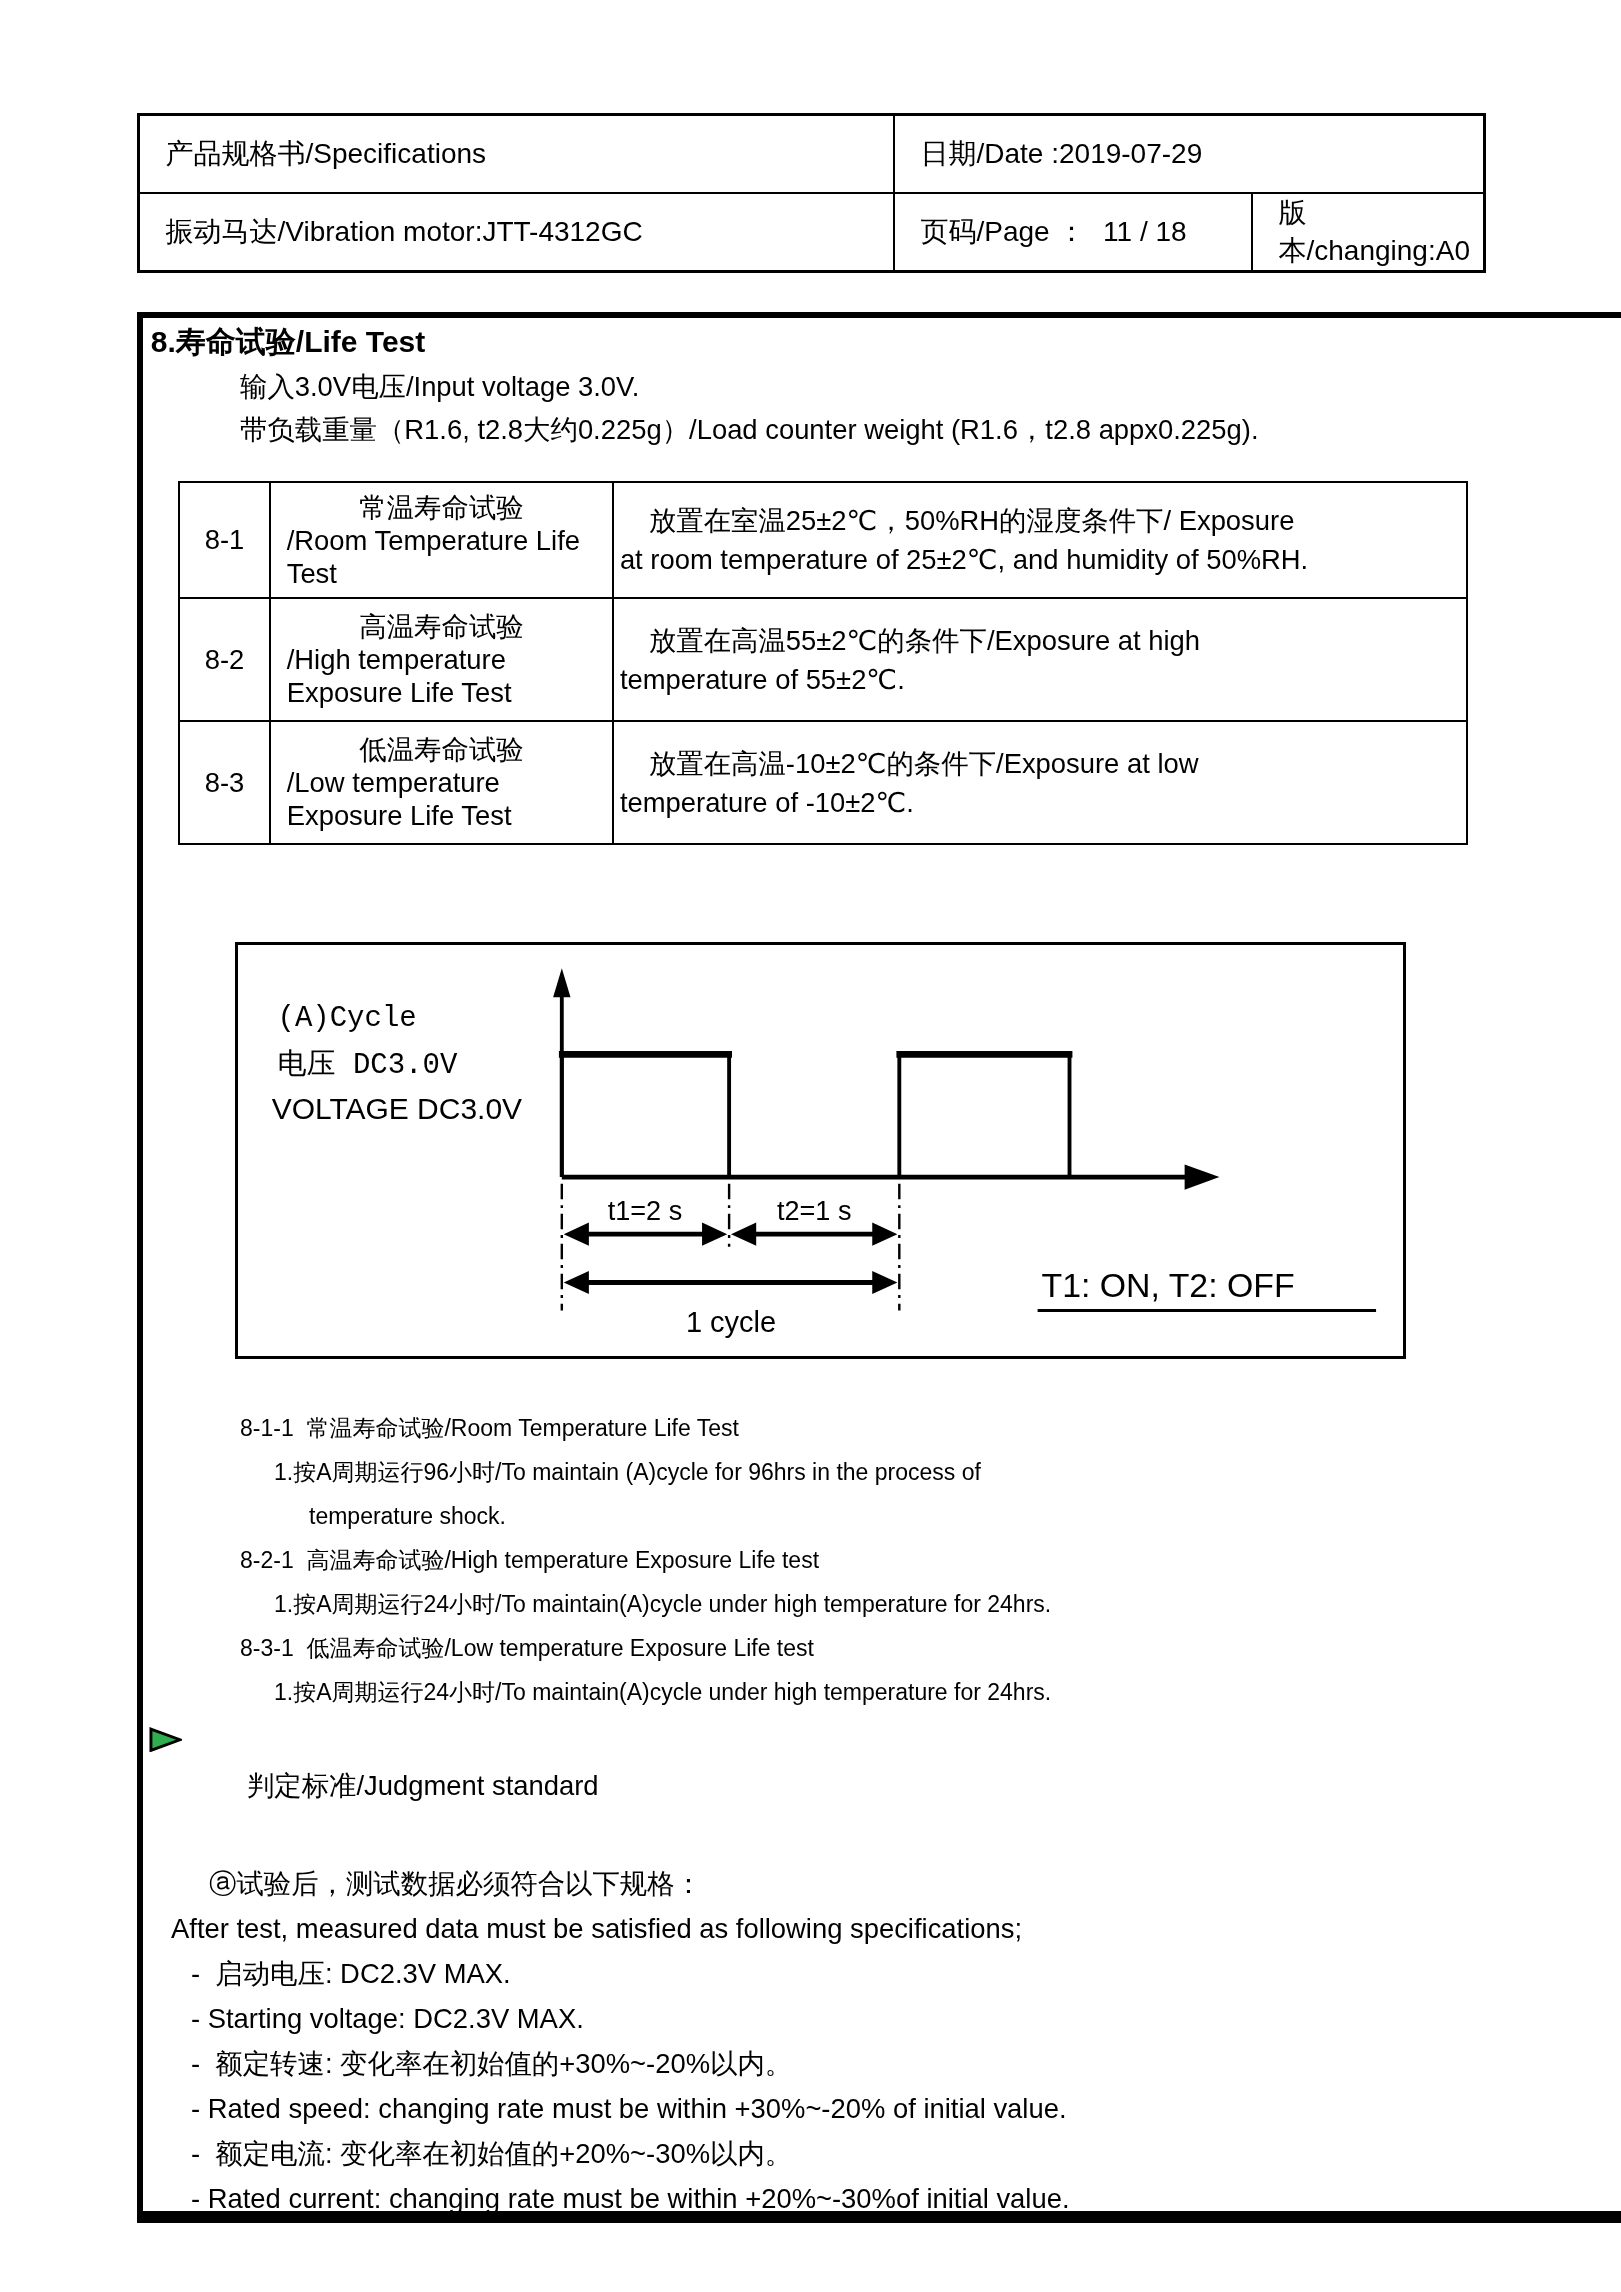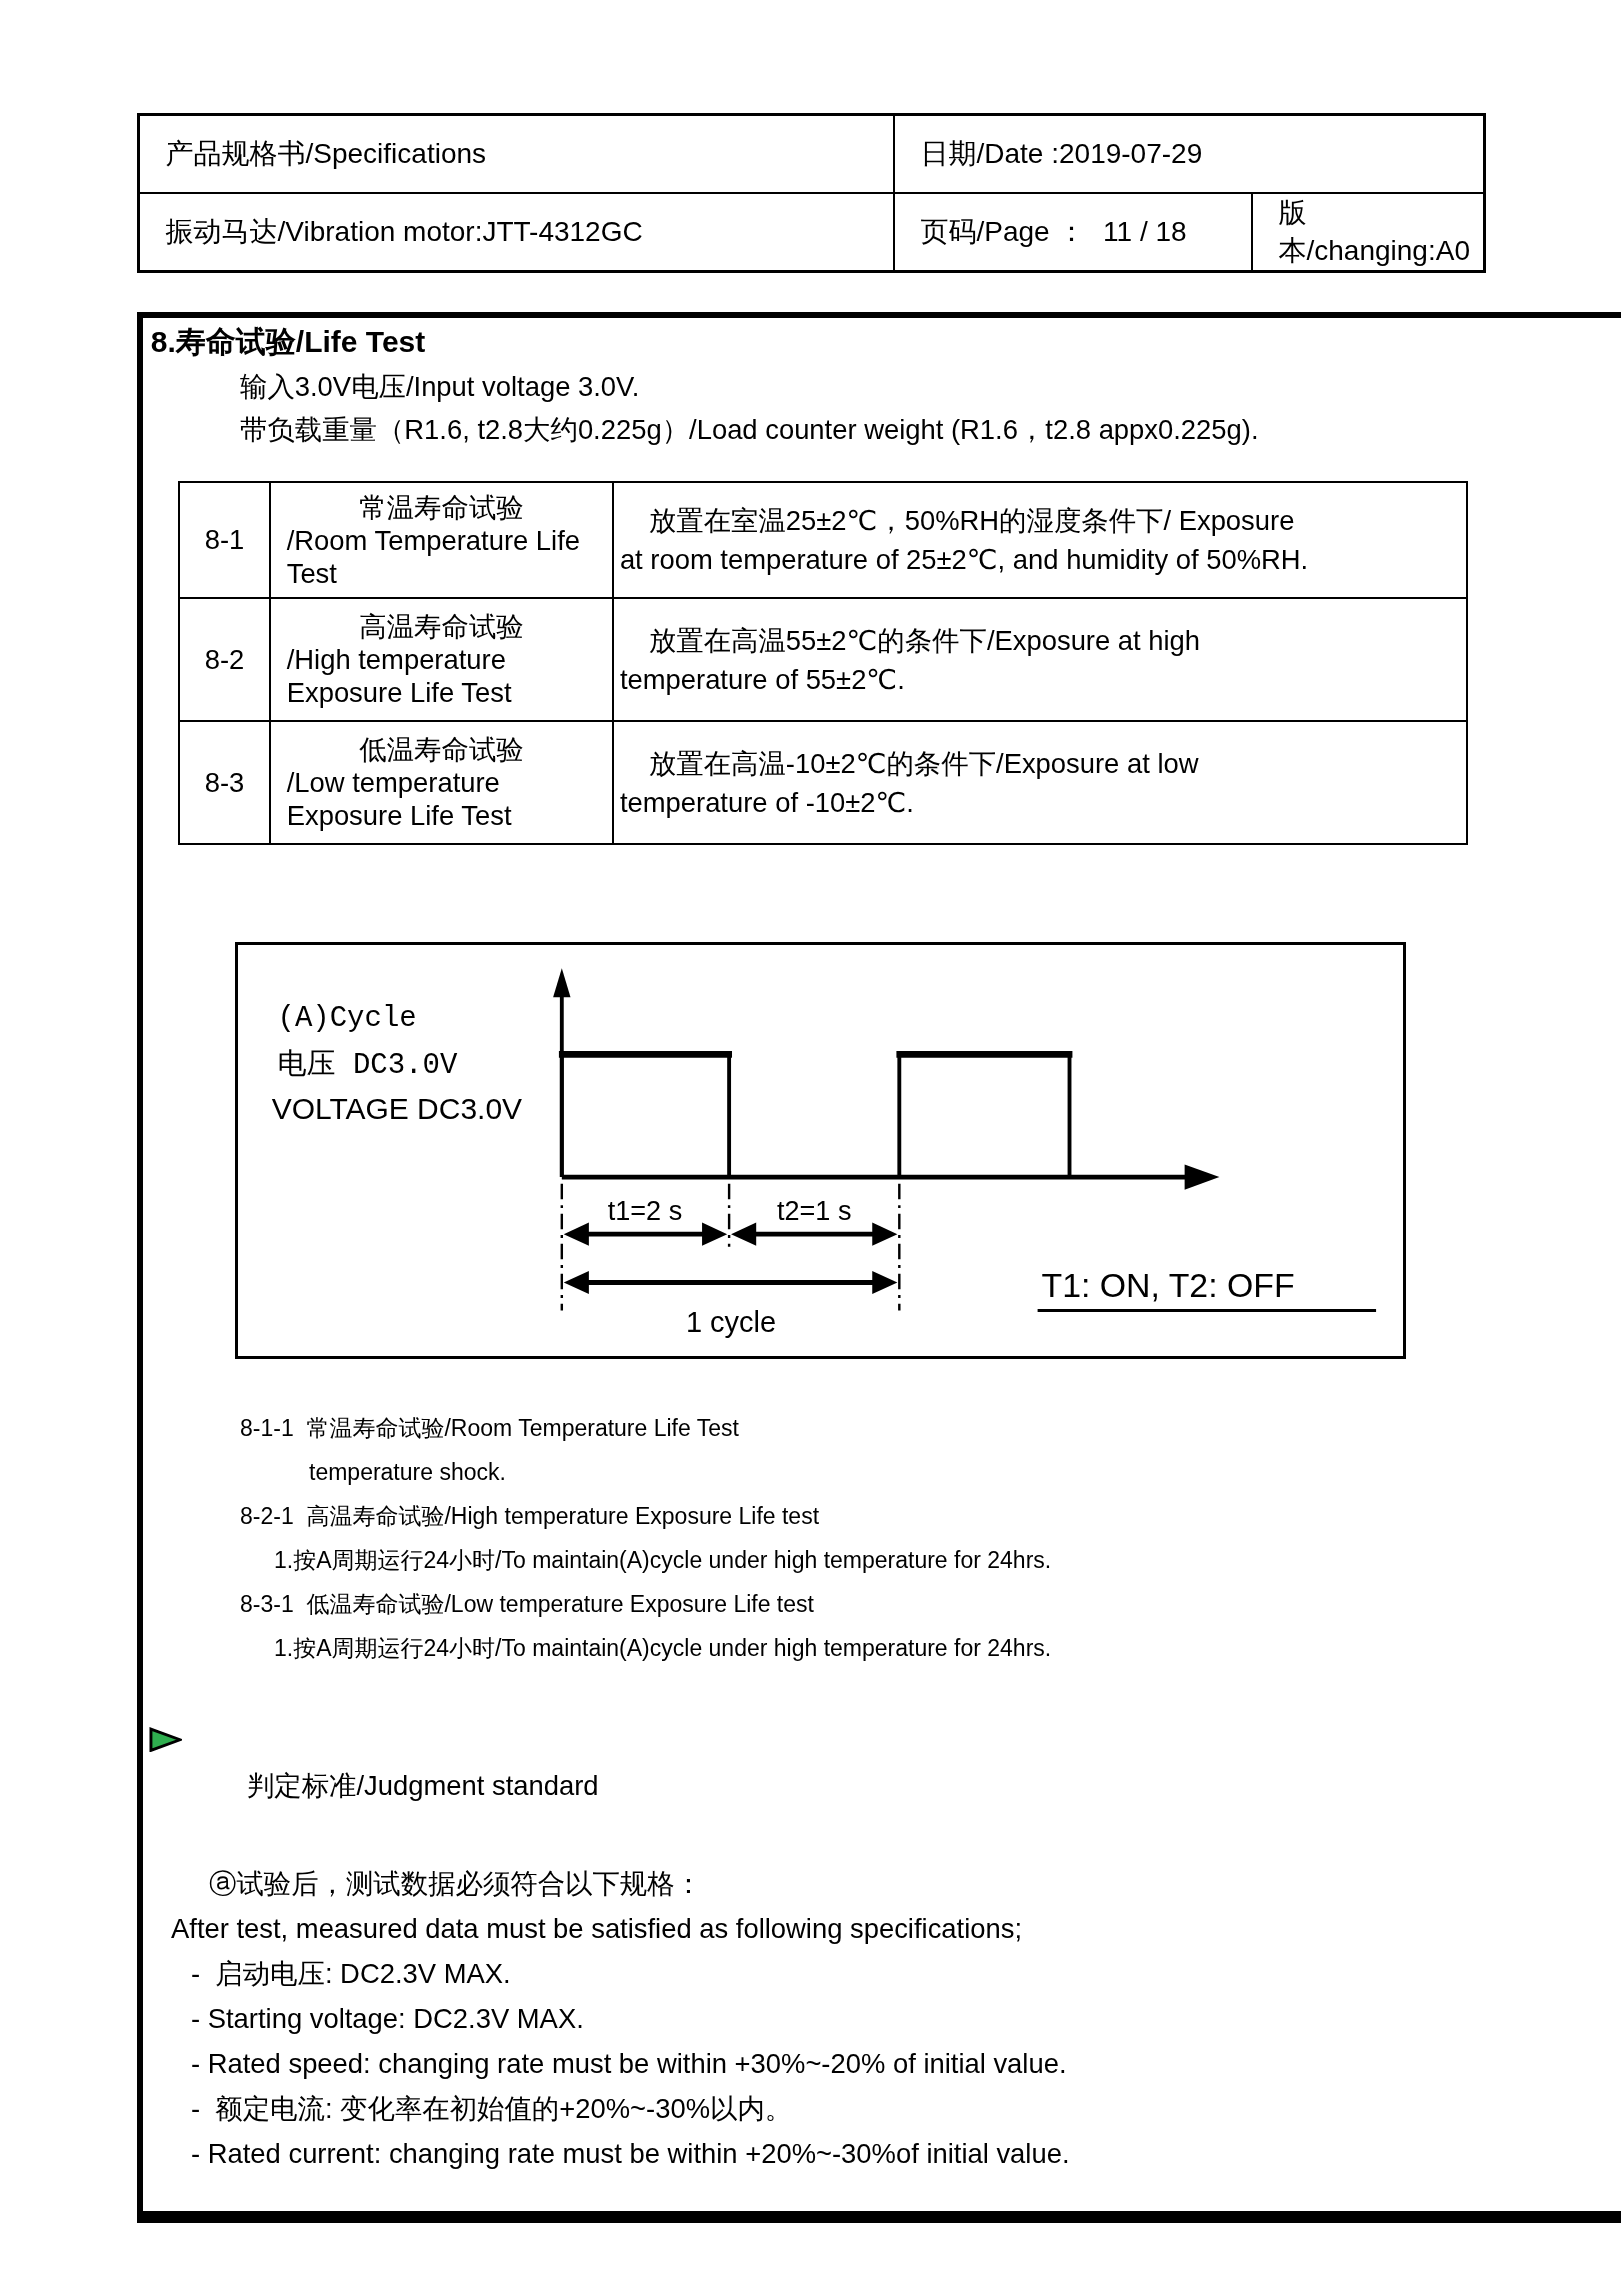--- a/index.html
+++ b/index.html
@@ -172,37 +172,39 @@
         <text x="416" y="284" text-anchor="middle" class="dtx-small">t1=2 s</text>
         <text x="591" y="284" text-anchor="middle" class="dtx-small">t2=1 s</text>
         <text x="505" y="400" text-anchor="middle" class="dtx-cycle">1 cycle</text>
         <text x="826" y="364" class="dtx-t1t2">T1: ON,   T2: OFF</text>
         <line x1="822" y1="378" x2="1172" y2="378" stroke="#000" stroke-width="3"></line>
       </svg>
     </div>
 
     <div class="body-lines">
       <div class="bl ind1">8-1-1  常温寿命试验/Room Temperature Life Test</div>
+      <div class="bl ind2">1.按A周期运行96小时/To maintain (A)cycle for 96hrs in the process of</div>
       <div class="bl ind3">temperature shock.</div>
       <div class="bl ind1">8-2-1  高温寿命试验/High temperature Exposure Life test</div>
       <div class="bl ind2">1.按A周期运行24小时/To maintain(A)cycle under high temperature for 24hrs.</div>
       <div class="bl ind1">8-3-1  低温寿命试验/Low temperature Exposure Life test</div>
       <div class="bl ind2">1.按A周期运行24小时/To maintain(A)cycle under high temperature for 24hrs.</div>
     </div>
 
     <div class="judgment">
       <div class="jl jl0">
         <svg class="marker" viewBox="0 0 34 26">
           <polygon points="2,2 32,13 2,24" fill="#2fae4f" stroke="#000" stroke-width="3"></polygon>
         </svg><span>判定标准/Judgment standard</span>
       </div>
       <div class="jl jl1">ⓐ试验后，测试数据必须符合以下规格：</div>
       <div class="jl jl2">After test, measured data must be satisfied as following specifications;</div>
       <div class="jl jl3">-  启动电压: DC2.3V MAX.</div>
       <div class="jl jl3">- Starting voltage: DC2.3V MAX.</div>
+      <div class="jl jl3">-  额定转速: 变化率在初始值的+30%~-20%以内。</div>
       <div class="jl jl3">- Rated speed: changing rate must be within +30%~-20% of initial value.</div>
       <div class="jl jl3">-  额定电流: 变化率在初始值的+20%~-30%以内。</div>
       <div class="jl jl3">- Rated current: changing rate must be within +20%~-30%of initial value.</div>
     </div>
 
   </div>
 </div>
 
 
 </body></html>

